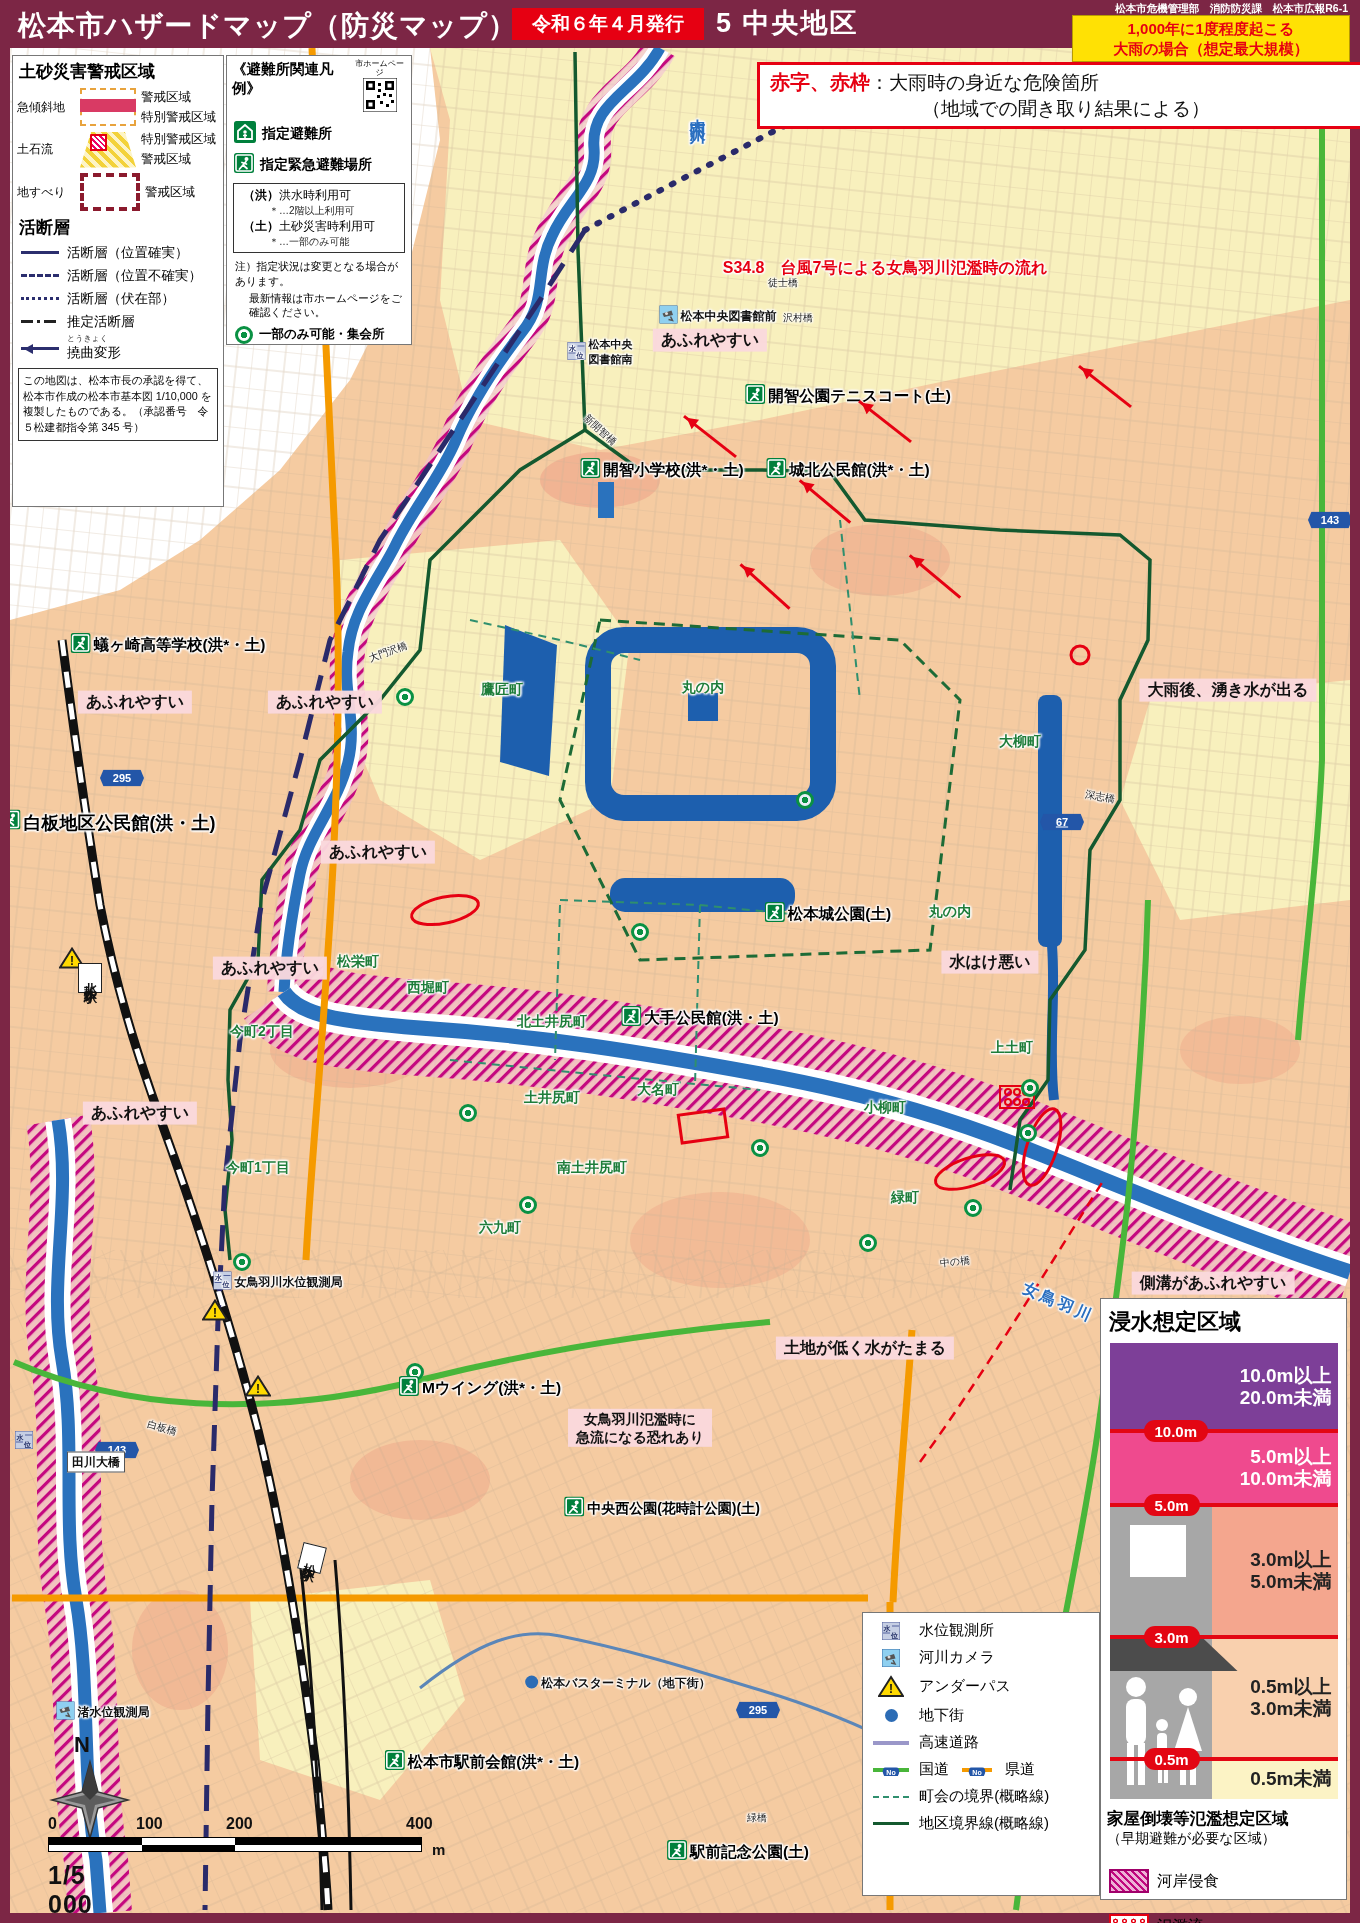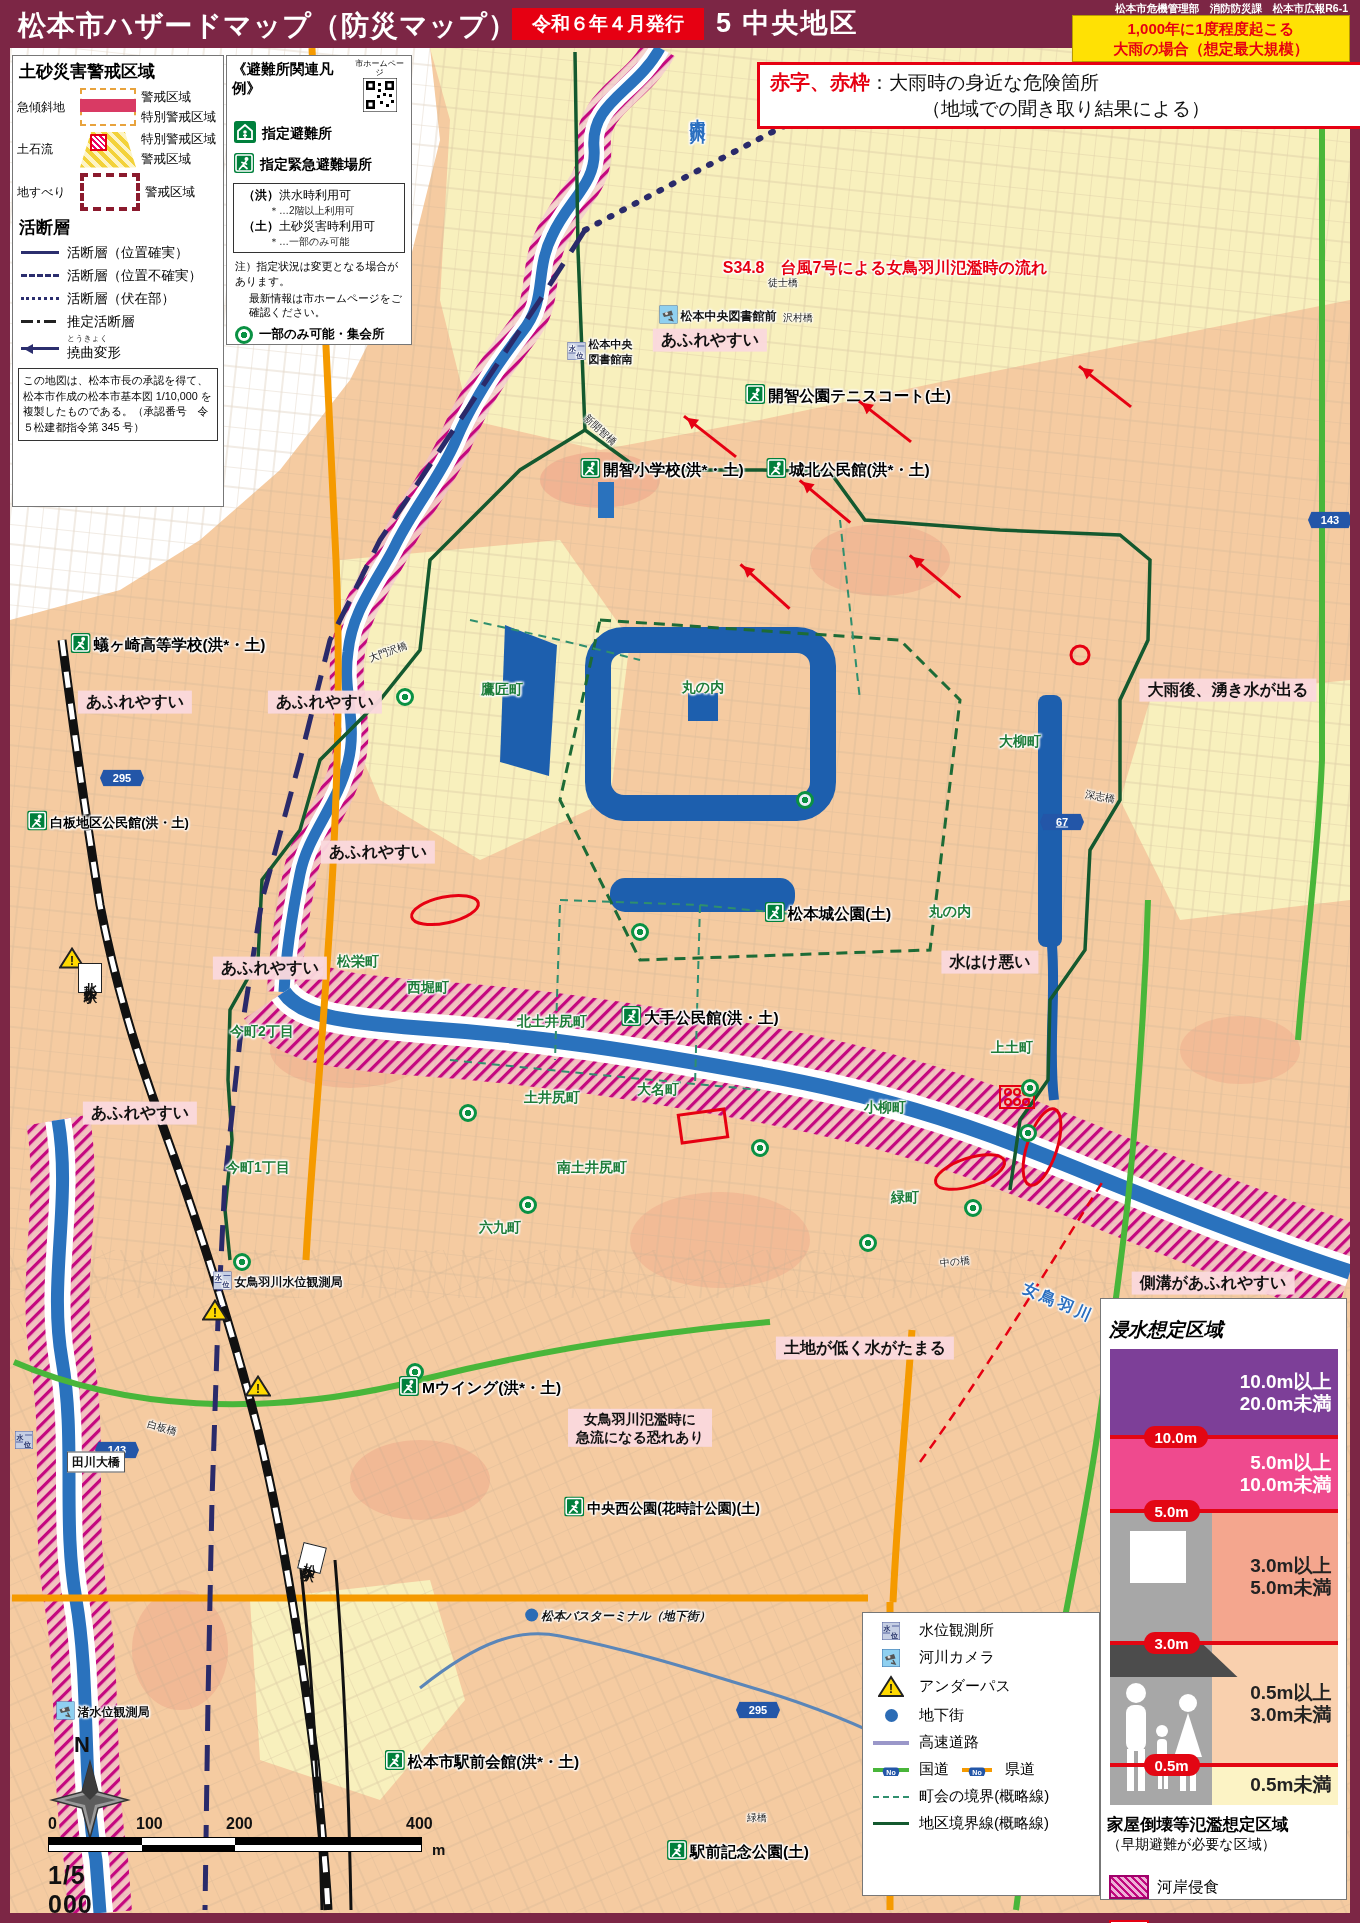--- a/index.html
+++ b/index.html
@@ -54,21 +54,21 @@
   .comm-row{display:flex;align-items:center;gap:6px;margin:6px 8px;font-size:12.5px;font-weight:bold;}
   .comm-ic{width:12px;height:12px;border:3px solid #0a9143;border-radius:50%;
            background:radial-gradient(circle,#0a9143 0 3px,#fff 3.2px);display:inline-block;flex:none;}
   
   .rednote{position:absolute;left:757px;top:62px;width:590px;background:#fff;border:3px solid #e60012;
            z-index:40;padding:4px 10px;font-size:19px;line-height:1.35;color:#111;}
   .rednote .lead{color:#e60012;font-weight:bold;font-size:20px;}
   .rednote .l2{padding-left:152px;}
   
   .flood{padding:4px 6px;}
-  .flood h3{margin:14px 2px 6px 2px;font-size:19px;font-style:italic;}
+  .flood h3{margin:4px 2px 6px 2px;font-size:22px;}
   .fgraph{position:relative;width:228px;height:456px;margin:0 auto;overflow:hidden;}
   .fband{position:absolute;left:0;right:0;}
   .fband .tx{position:absolute;right:6px;top:50%;transform:translateY(-50%);font-weight:bold;font-size:19px;text-align:right;line-height:1.15;}
   .bldg{position:absolute;background:#a7a7a7;}
   .bwin{position:absolute;background:#fff;}
   .broof{position:absolute;background:#4c4c4c;clip-path:polygon(0 0,72% 0,100% 100%,0 100%);}
   .fsep{position:absolute;left:0;right:0;height:4px;background:#e30613;z-index:5;}
   .fpill{position:absolute;left:34px;top:50%;transform:translateY(-50%);background:#e30613;color:#fff;
          border-radius:14px;padding:2.5px 11px;font-weight:bold;font-size:15px;white-space:nowrap;}
   .collapse{margin-top:9px;}
@@ -265,21 +265,21 @@
             <rect x="2" y="2" width="16" height="16" rx="1.5" fill="none" stroke="#fff" stroke-width="1.6"></rect>
             <circle cx="12.5" cy="6" r="2" fill="#fff"></circle>
             <path d="M12 8.5 L9 12 L5.5 16 M9 12 L13 15.5 M8 9.5 L12.5 11" stroke="#fff" stroke-width="1.8" fill="none" stroke-linecap="round"></path>
           </svg></span><span>城北公民館(洪*・土)</span></div>
       <div class="map-label lbl-shelter halo" style="left: 158px; top: 597px; transform: translate(-50%, -50%);"><span><svg width="20" height="20">
             <rect width="20" height="20" rx="2.5" fill="#00803c"></rect>
             <rect x="2" y="2" width="16" height="16" rx="1.5" fill="none" stroke="#fff" stroke-width="1.6"></rect>
             <circle cx="12.5" cy="6" r="2" fill="#fff"></circle>
             <path d="M12 8.5 L9 12 L5.5 16 M9 12 L13 15.5 M8 9.5 L12.5 11" stroke="#fff" stroke-width="1.8" fill="none" stroke-linecap="round"></path>
           </svg></span><span>蟻ヶ崎高等学校(洪*・土)</span></div>
-      <div class="map-label lbl-shelter halo" style="left: 98px; top: 774px; transform: translate(-50%, -50%); font-size: 13px;"><span><svg width="20" height="20">
+      <div class="map-label lbl-shelter halo" style="left: 98px; top: 774px; transform: translate(-50%, -50%); font-size: 18px;"><span><svg width="20" height="20">
             <rect width="20" height="20" rx="2.5" fill="#00803c"></rect>
             <rect x="2" y="2" width="16" height="16" rx="1.5" fill="none" stroke="#fff" stroke-width="1.6"></rect>
             <circle cx="12.5" cy="6" r="2" fill="#fff"></circle>
             <path d="M12 8.5 L9 12 L5.5 16 M9 12 L13 15.5 M8 9.5 L12.5 11" stroke="#fff" stroke-width="1.8" fill="none" stroke-linecap="round"></path>
           </svg></span><span>白板地区公民館(洪・土)</span></div>
       <div class="map-label lbl-shelter halo" style="left: 818px; top: 866px; transform: translate(-50%, -50%);"><span><svg width="20" height="20">
             <rect width="20" height="20" rx="2.5" fill="#00803c"></rect>
             <rect x="2" y="2" width="16" height="16" rx="1.5" fill="none" stroke="#fff" stroke-width="1.6"></rect>
             <circle cx="12.5" cy="6" r="2" fill="#fff"></circle>
             <path d="M12 8.5 L9 12 L5.5 16 M9 12 L13 15.5 M8 9.5 L12.5 11" stroke="#fff" stroke-width="1.8" fill="none" stroke-linecap="round"></path>
@@ -332,21 +332,21 @@
             <text x="5" y="8.5" font-size="7" font-weight="bold" fill="#222e66" text-anchor="middle">水</text>
             <text x="12.5" y="15.5" font-size="7" font-weight="bold" fill="#222e66" text-anchor="middle">位</text>
             <path d="M1 11 H8 M10 4 H17" stroke="#53619c" stroke-width="1"></path>
           </svg></span><span>女鳥羽川水位観測局</span></div>
       <div class="map-label lbl-poi halo" style="left: 93px; top: 1664px; transform: translate(-50%, -50%);"><span><svg width="18" height="18">
             <rect width="18" height="18" fill="#8fd0f0" stroke="#3a6ea8"></rect>
             <path d="M3 8 L12 5 L13.5 9.5 L4.5 11.5 Z" fill="#555"></path>
             <circle cx="7" cy="8" r="1.5" fill="#ddd"></circle>
             <path d="M11 11 L13 15 L9 14" stroke="#555" stroke-width="1.5" fill="none"></path>
           </svg></span><span>渚水位観測局</span></div>
-      <div class="map-label lbl-poi halo" style="left: 608px; top: 1568px; transform: translate(-50%, -50%); font-style: italic;"><span><span class="dot-ic"></span></span><span>松本バスターミナル（地下街）</span></div>
+      <div class="map-label lbl-poi halo" style="left: 608px; top: 1635px; transform: translate(-50%, -50%);"><span><span class="dot-ic"></span></span><span>松本バスターミナル（地下街）</span></div>
       <div class="map-label lbl-town halo" style="left: 492px; top: 642px; transform: translate(-50%, -50%);"><span>鷹匠町</span></div>
       <div class="map-label lbl-town halo" style="left: 693px; top: 640px; transform: translate(-50%, -50%);"><span>丸の内</span></div>
       <div class="map-label lbl-town halo" style="left: 1010px; top: 694px; transform: translate(-50%, -50%);"><span>大柳町</span></div>
       <div class="map-label lbl-town halo" style="left: 940px; top: 864px; transform: translate(-50%, -50%);"><span>丸の内</span></div>
       <div class="map-label lbl-town halo" style="left: 348px; top: 914px; transform: translate(-50%, -50%);"><span>松栄町</span></div>
       <div class="map-label lbl-town halo" style="left: 418px; top: 940px; transform: translate(-50%, -50%);"><span>西堀町</span></div>
       <div class="map-label lbl-town halo" style="left: 252px; top: 984px; transform: translate(-50%, -50%);"><span>今町2丁目</span></div>
       <div class="map-label lbl-town halo" style="left: 542px; top: 974px; transform: translate(-50%, -50%);"><span>北土井尻町</span></div>
       <div class="map-label lbl-town halo" style="left: 542px; top: 1050px; transform: translate(-50%, -50%);"><span>土井尻町</span></div>
       <div class="map-label lbl-town halo" style="left: 648px; top: 1042px; transform: translate(-50%, -50%);"><span>大名町</span></div>

